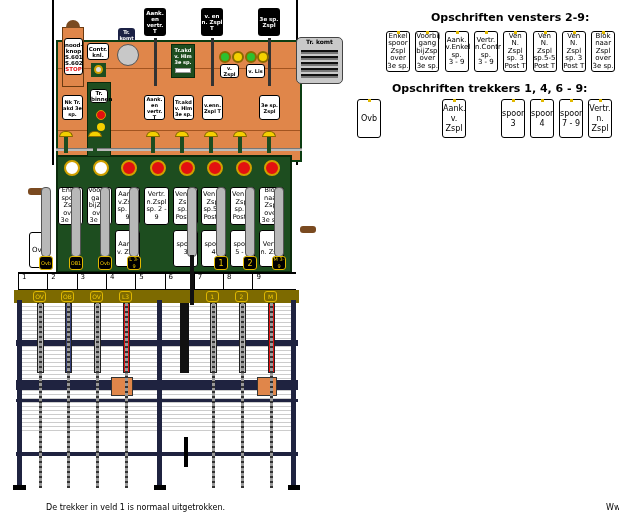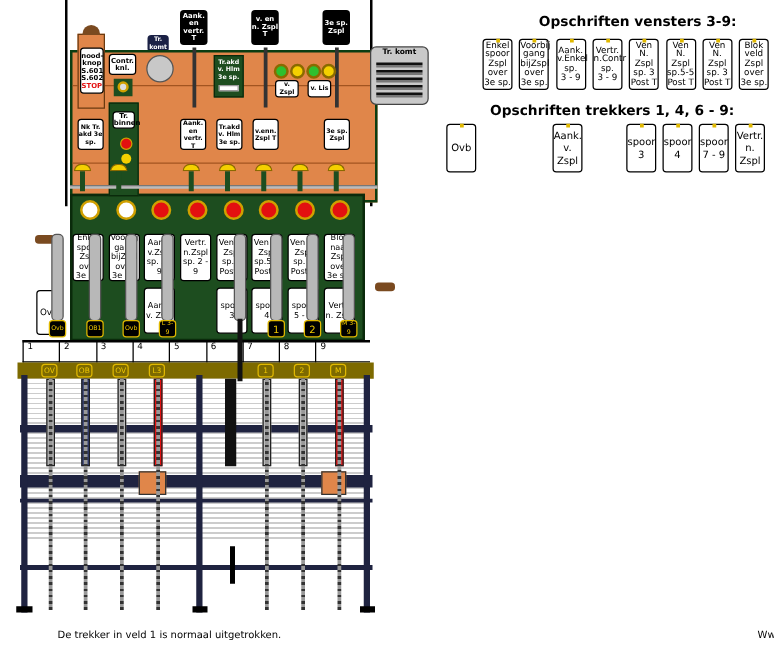--- a/index.html
+++ b/index.html
@@ -231,21 +231,21 @@
     <div class="abs chain" style="left:125px;top:303px;height:185px;"></div>
     <div class="abs " style="left:210px;top:303px;width:7px;height:70px;background:#bbb;border:1px solid #222;"></div>
     <div class="abs chain" style="left:212px;top:303px;height:185px;"></div>
     <div class="abs " style="left:239px;top:303px;width:7px;height:70px;background:#bbb;border:1px solid #222;"></div>
     <div class="abs chain" style="left:241px;top:303px;height:185px;"></div>
     <div class="abs " style="left:268px;top:303px;width:7px;height:70px;background:#e31010;border:1px solid #222;"></div>
     <div class="abs chain" style="left:270px;top:303px;height:185px;"></div>
     <div class="abs " style="left:180px;top:303px;width:9px;height:70px;background:#111;"></div>
   </div>
 
-<div class="abs heading" style="left:431px;top:11px;">Opschriften vensters 3-9:</div>
+<div class="abs heading" style="left:431px;top:11px;">Opschriften vensters 2-9:</div>
 <div id="wcards">
     <div class="abs rcard" style="left:386px;top:31px;width:24px;height:41px;">
       <span class="pin"></span>
       <span>Enkel</span>
       <span>spoor</span>
       <span>Zspl</span>
       <span>over</span>
       <span>3e sp.</span>
     </div>
     <div class="abs rcard" style="left:415.3px;top:31px;width:24px;height:41px;">
@@ -287,21 +287,21 @@
     <div class="abs rcard" style="left:561.8px;top:31px;width:24px;height:41px;">
       <span class="pin"></span>
       <span>Ven N.</span>
       <span>Zspl</span>
       <span>sp. 3</span>
       <span>Post T</span>
     </div>
     <div class="abs rcard" style="left:591.1px;top:31px;width:24px;height:41px;">
       <span class="pin"></span>
       <span>Blok</span>
-      <span>veld</span>
+      <span>naar</span>
       <span>Zspl</span>
       <span>over</span>
       <span>3e sp.</span>
     </div>
   </div>
 <div class="abs heading" style="left:392px;top:82px;">Opschriften trekkers 1, 4, 6 - 9:</div>
 <div id="pcards">
     <div class="abs rcard" style="left:357px;top:99px;width:24px;height:39px;font-size:8px;line-height:10px;">
       <span class="pin"></span>
       <span>Ovb</span>

